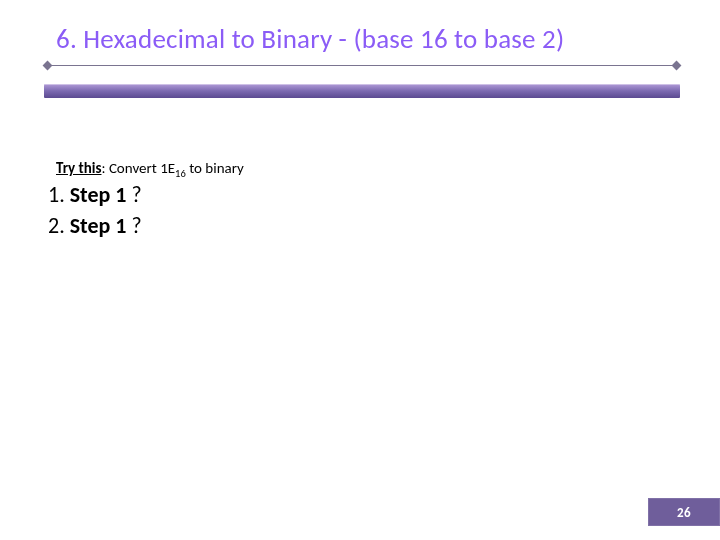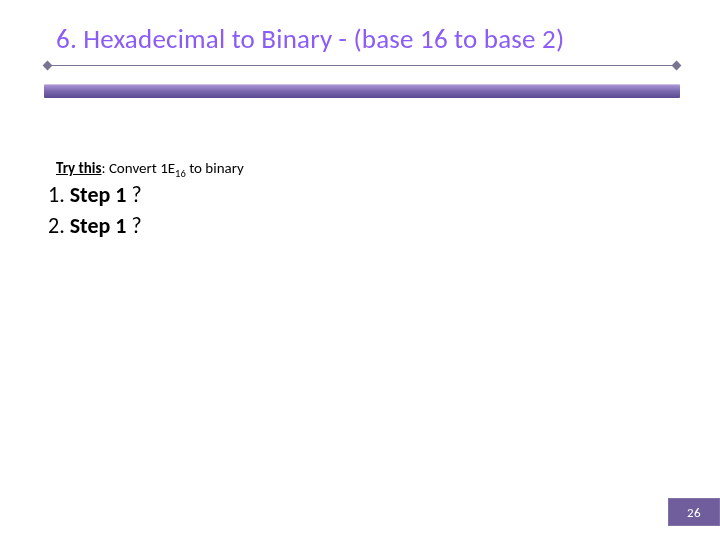--- a/index.html
+++ b/index.html
@@ -74,26 +74,26 @@
     font-size: 22px;
     line-height: 1.4;
     text-align: center;
   }
   .steps .step-name { font-weight: 700; }
 
   .page-badge {
     position: absolute;
     right: 0;
     bottom: 14px;
-    width: 52px;
+    width: 72px;
     height: 28px;
     background: #6f5e9b;
     color: #fff;
     font-size: 13px;
-    font-weight: 400;
+    font-weight: 700;
     display: flex;
     align-items: center;
     justify-content: center;
     letter-spacing: 0.5px;
     box-shadow: inset 0 0 0 1px rgba(255,255,255,0.12);
   }
 </style>
 </head>
 <body>
 

